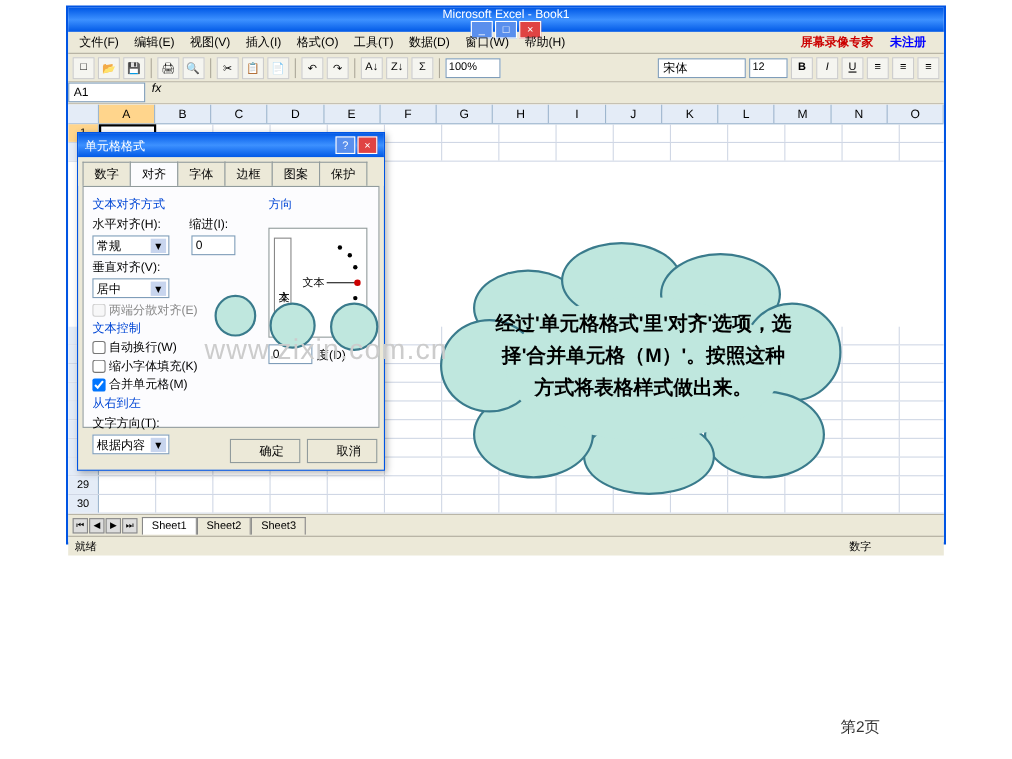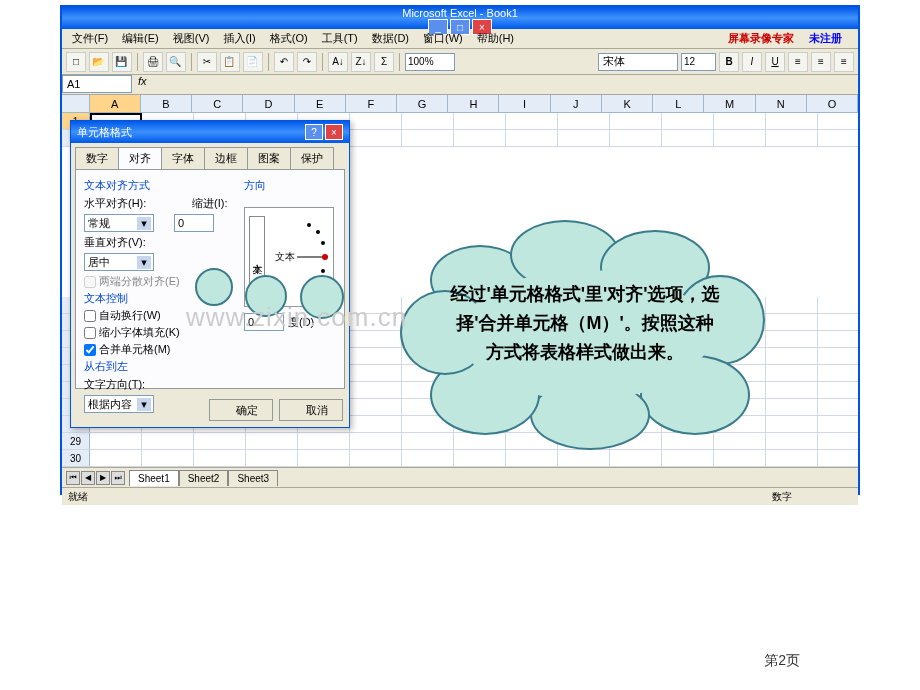--- a/index.html
+++ b/index.html
@@ -418,21 +418,21 @@
       <span class="tab active">对齐</span>
       <span class="tab">字体</span>
       <span class="tab">边框</span>
       <span class="tab">图案</span>
       <span class="tab">保护</span>
     </div>
     <div class="dlg-body">
       <div class="fieldset-label">文本对齐方式</div>
       <div class="form-row">
         <label>水平对齐(H):</label>
-        <span style="margin-left:40px">缩进(I):</span>
+        <span style="margin-left:20px">缩进(I):</span>
       </div>
       <div class="form-row">
         <div class="combo">常规</div>
         <div class="spin" style="margin-left:20px">0</div>
       </div>
       <div class="form-row">
           <label>垂直对齐(V):</label>
         </div>
       <div class="form-row">
           <div class="combo">居中</div>

